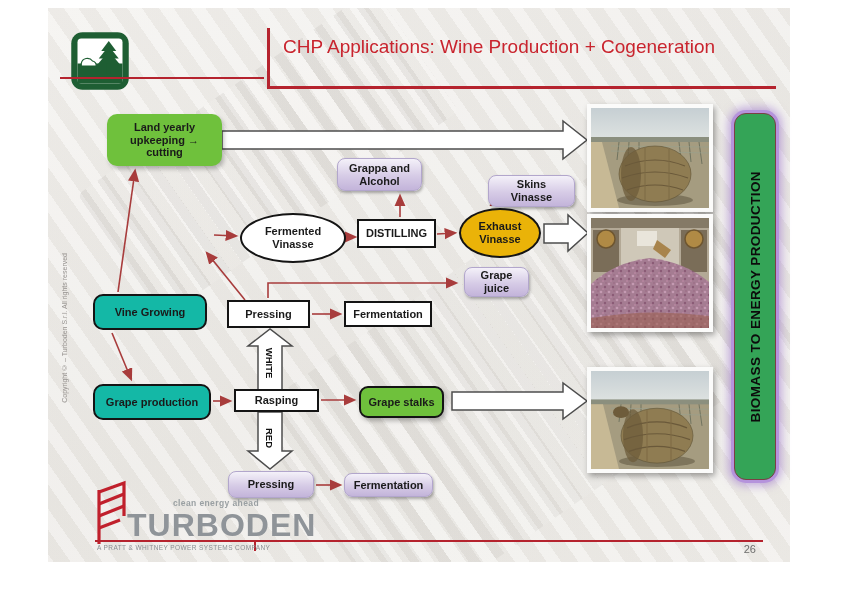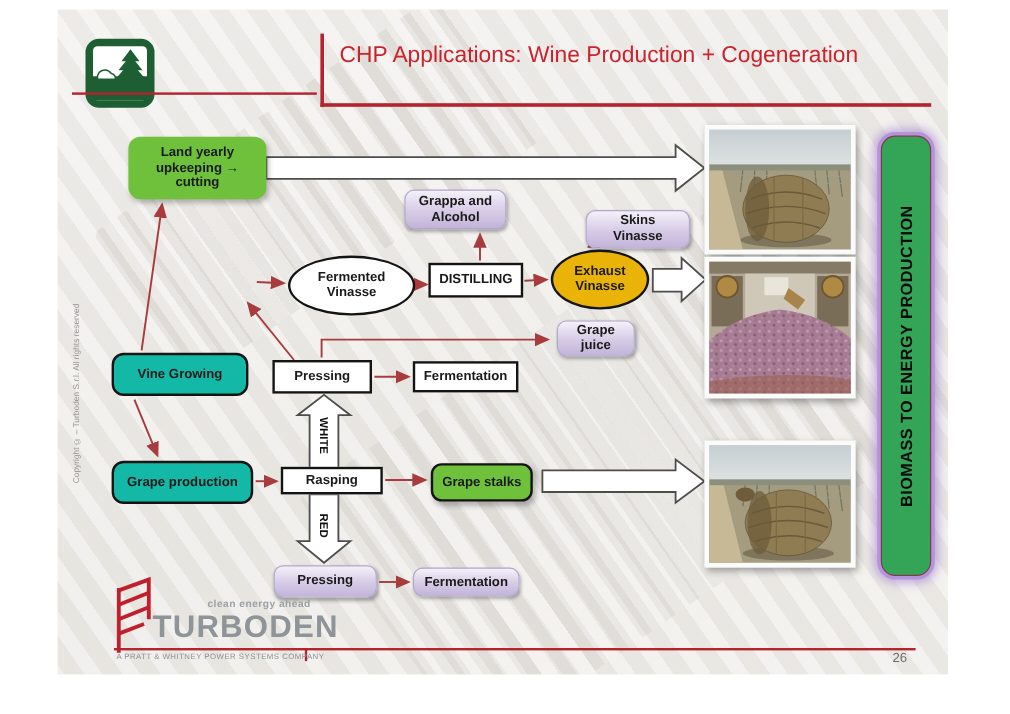--- a/index.html
+++ b/index.html
@@ -50,21 +50,21 @@
 
   
   .banner{position:absolute;left:734px;top:113px;width:42px;height:367px;background:#34a457;
           border:1.5px solid #7c3f45;border-radius:12px;box-sizing:border-box;
           box-shadow:0 0 0 3px #b593dc,0 0 8px 6px rgba(156,116,205,.55);}
   .banner span{font-weight:bold;font-size:13.5px;letter-spacing:.4px;color:#0c0c0c;}
 
   
   .tagline{position:absolute;left:128px;top:498px;width:131px;text-align:right;
            font-size:8.5px;font-weight:bold;color:#9aa0a3;letter-spacing:.4px;}
-  .brand{position:absolute;left:127px;top:507px;font-size:26px;font-weight:bold;color:#8f9499;letter-spacing:1px;}
+  .brand{position:absolute;left:127px;top:507px;font-size:32px;font-weight:bold;color:#8f9499;letter-spacing:1px;}
   .footer-line{position:absolute;left:95px;top:540px;width:668px;height:1.5px;background:#b5232e;}
   .footer-tick{position:absolute;left:254px;top:540px;width:1.5px;height:11px;background:#b5232e;}
   .company{position:absolute;left:97px;top:544px;font-size:6.5px;color:#8a8f93;letter-spacing:.4px;}
   .pagenum{position:absolute;left:732px;top:543px;width:24px;text-align:right;font-size:11px;color:#6d6d6d;}
 </style>
 </head>
 <body>
 
 <div class="page">
 

